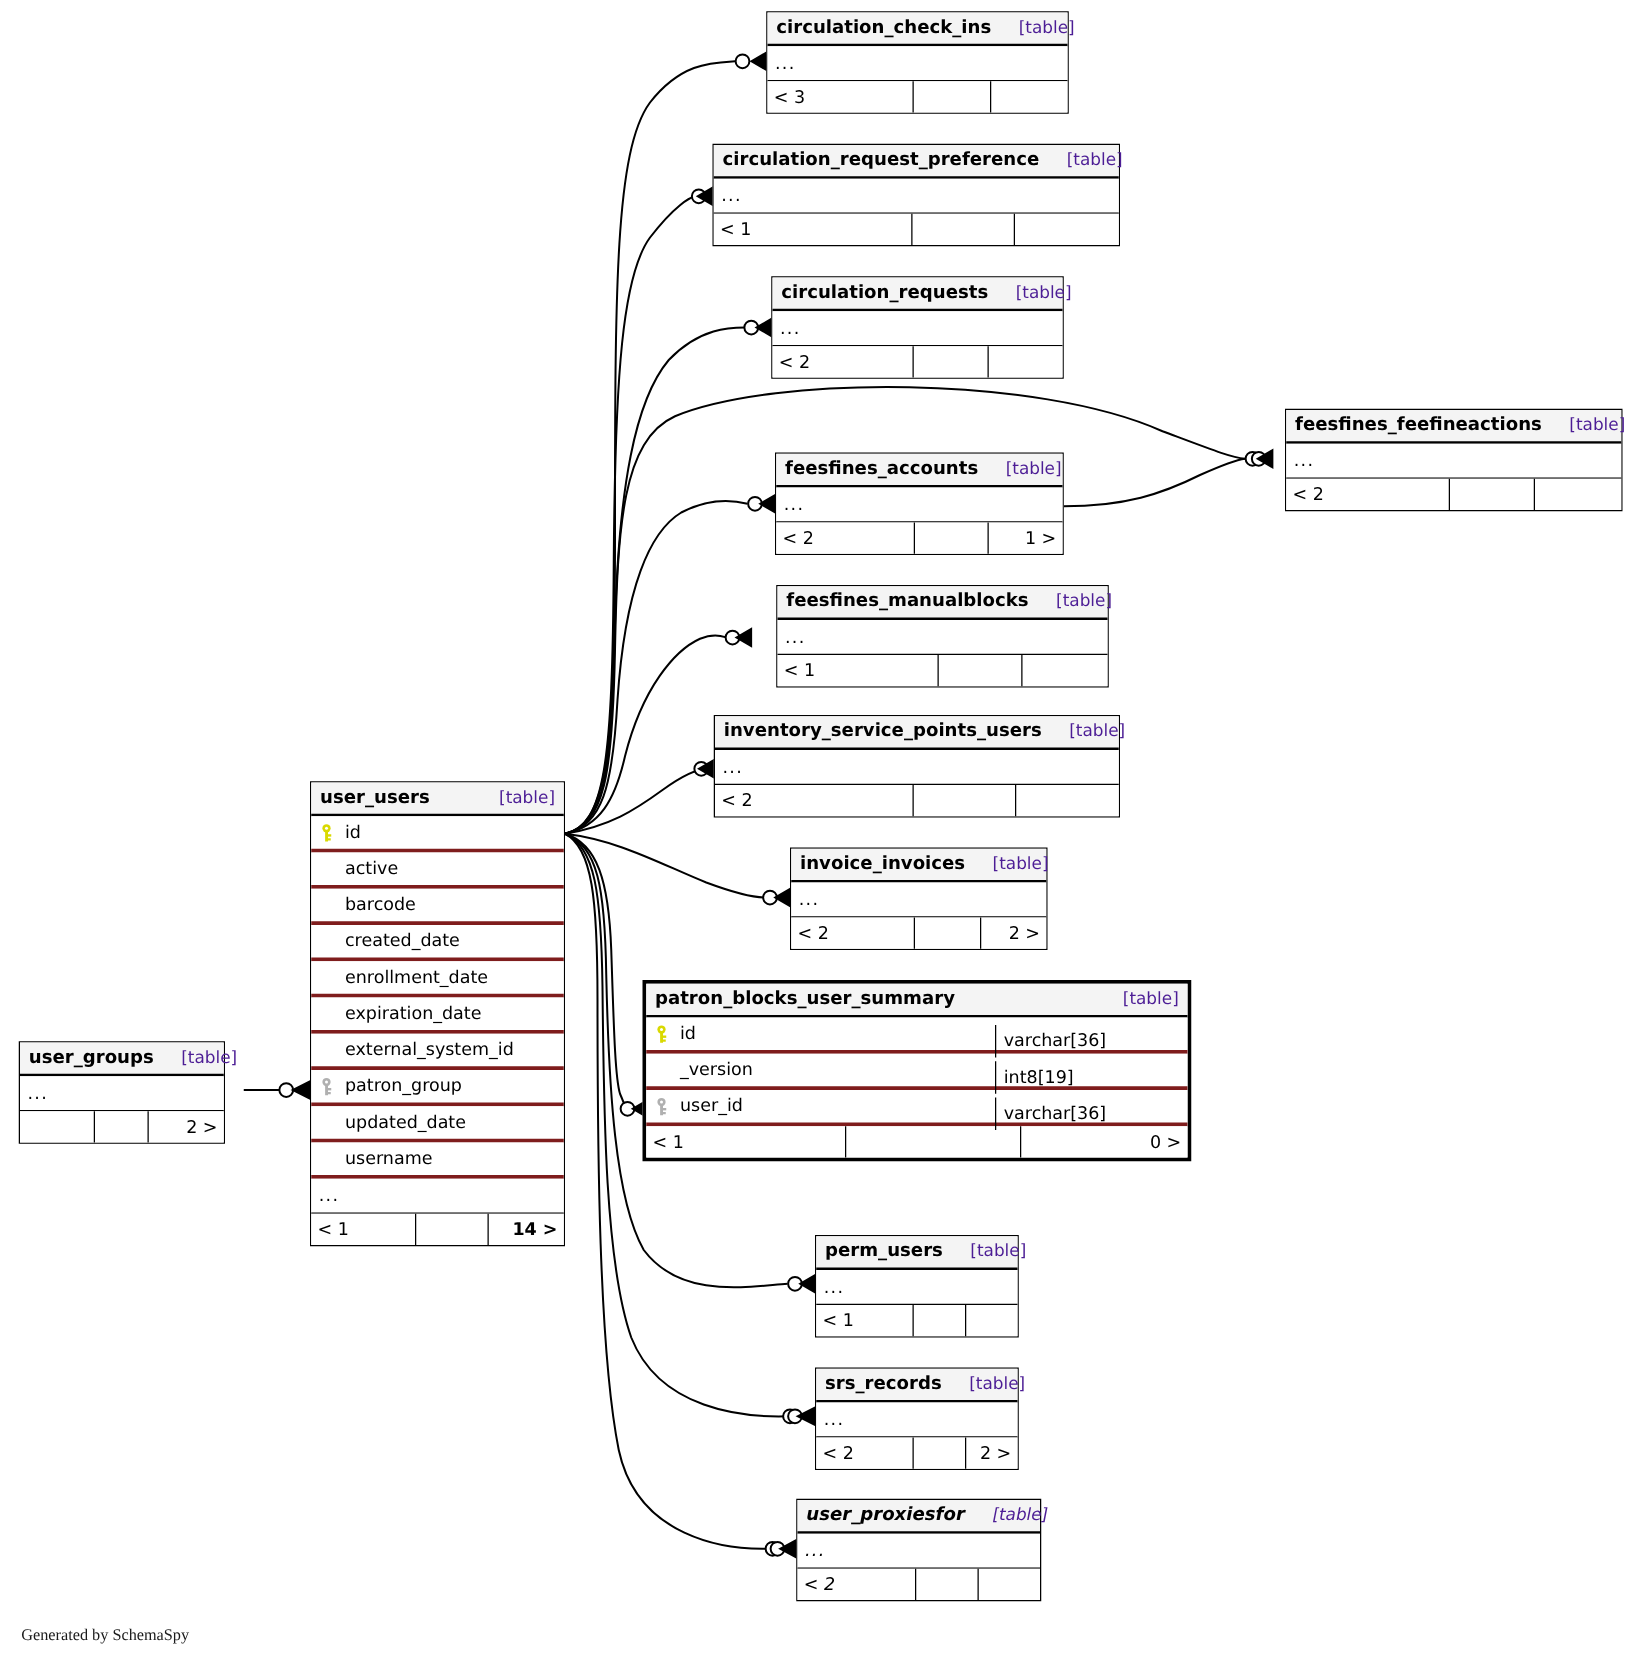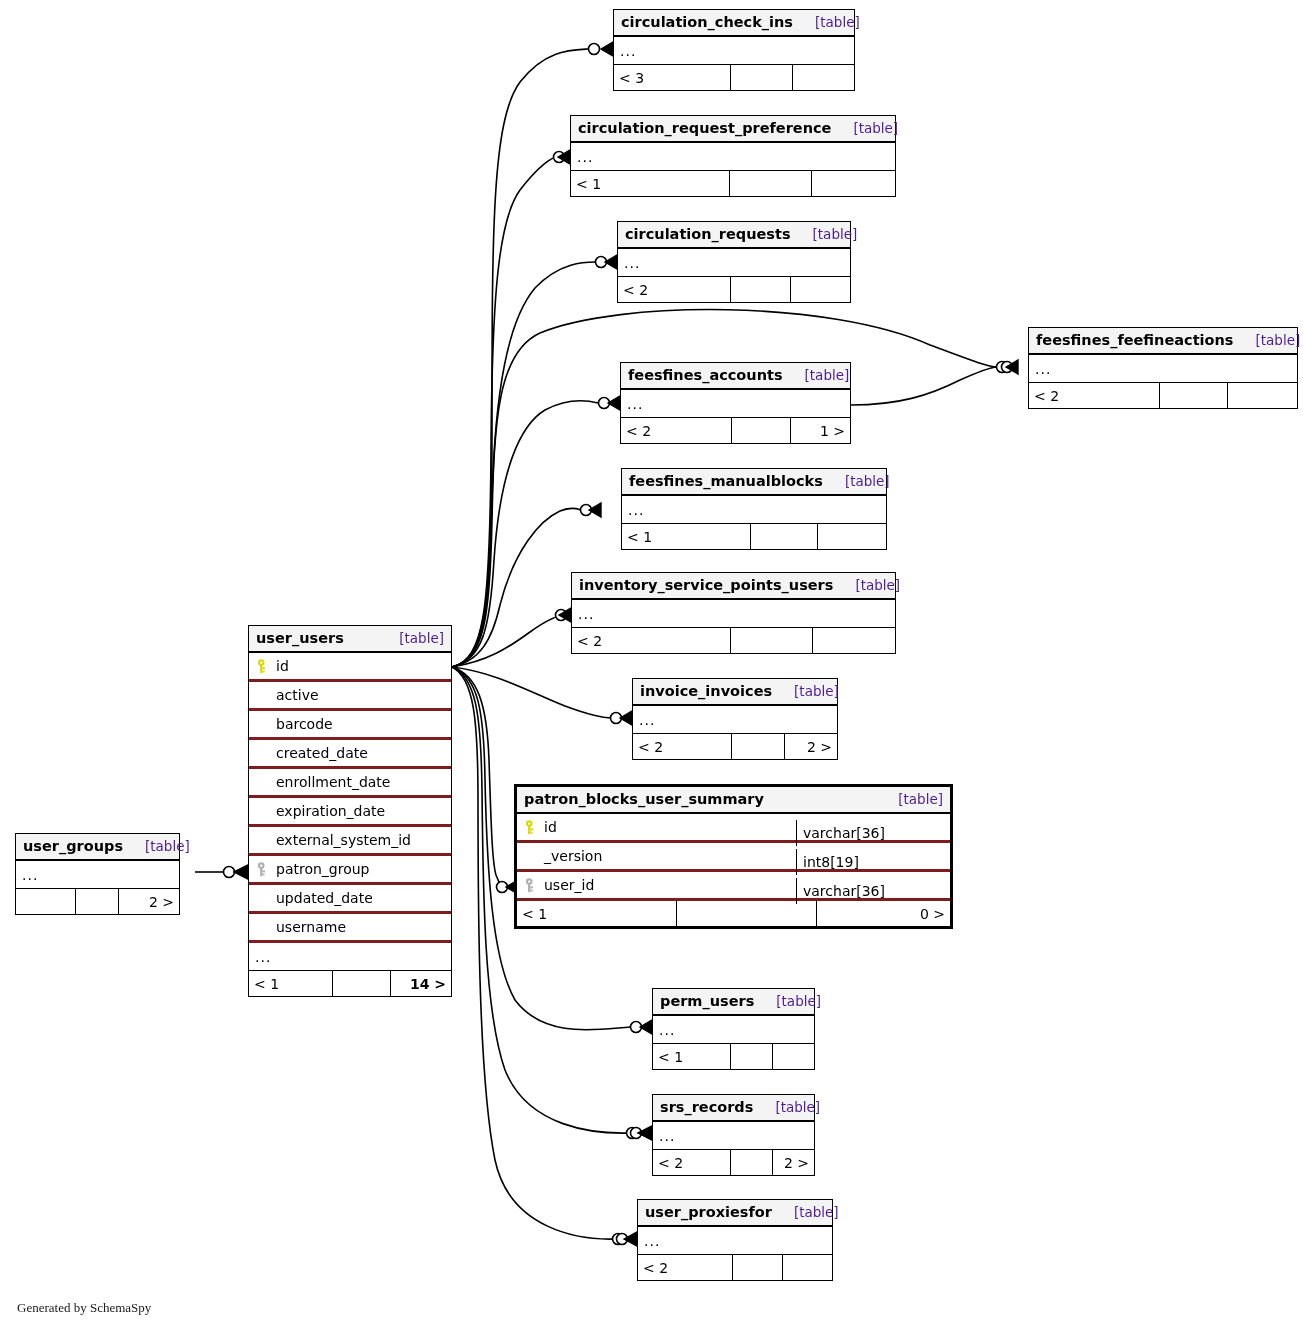--- a/index.html
+++ b/index.html
@@ -377,21 +377,21 @@
           <span class="tname">srs_records</span>
           <span class="tmark">[table]</span>
         </div>
         <div class="ellipsis-row">...</div>
         <div class="footer-row">
           <div class="footer-cell left" style="width: 79px;">&lt; 2</div>
           <div class="footer-cell left" style="width: 42px;"></div>
           <div class="footer-cell right" style="width: 42px;">2 &gt;</div>
         </div>
       </div>
-      <div class="table-box" style="left: 637px; top: 1199px; width: 196px;">
+      <div class="table-box" style="left: 637px; top: 1199px; width: 196px; font-style: italic;">
         <div class="t-header center">
           <span class="tname">user_proxiesfor</span>
           <span class="tmark">[table]</span>
         </div>
         <div class="ellipsis-row">...</div>
         <div class="footer-row">
           <div class="footer-cell left" style="width: 96px;">&lt; 2</div>
           <div class="footer-cell left" style="width: 50px;"></div>
           <div class="footer-cell left" style="width: 50px;"></div>
         </div>

